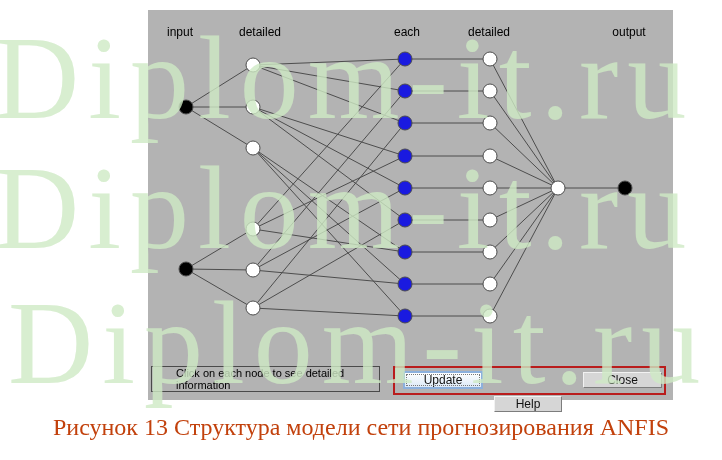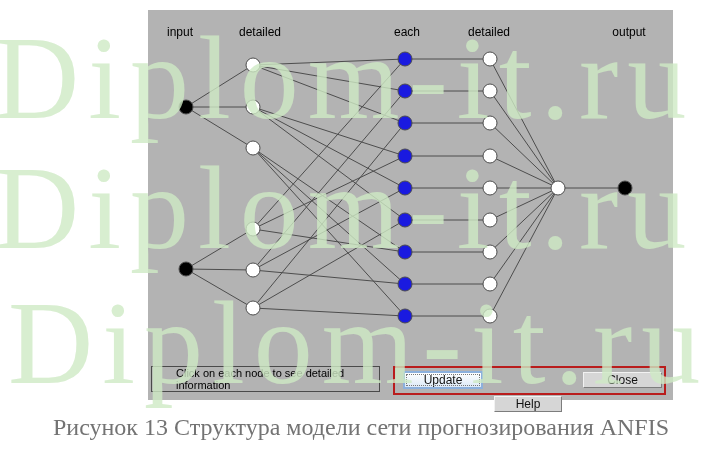--- a/index.html
+++ b/index.html
@@ -40,21 +40,21 @@
 
   
   .wm{position:absolute;left:0;font-family:"Liberation Serif",serif;font-size:118px;line-height:1;
       letter-spacing:9px;color:#cfeac5;opacity:0.8;white-space:nowrap;z-index:5;pointer-events:none;}
   .wm-1{top:20px;left:-6px;}
   .wm-2{top:150px;left:-6px;}
   .wm-3{top:285px;left:8px;}
 
   
   .caption{position:absolute;left:0;right:0;top:414px;text-align:center;
-           font-family:"Liberation Serif",serif;font-size:24px;color:#737373;z-index:6;}
+           font-family:"Liberation Serif",serif;font-size:24px;color:#c2410c;z-index:6;}
 </style>
 </head>
 <body>
 
 <div class="stage">
 
   <div class="panel">
 
     <span class="col-label" style="left:32px">input</span>
     <span class="col-label" style="left:112px">detailed</span>

